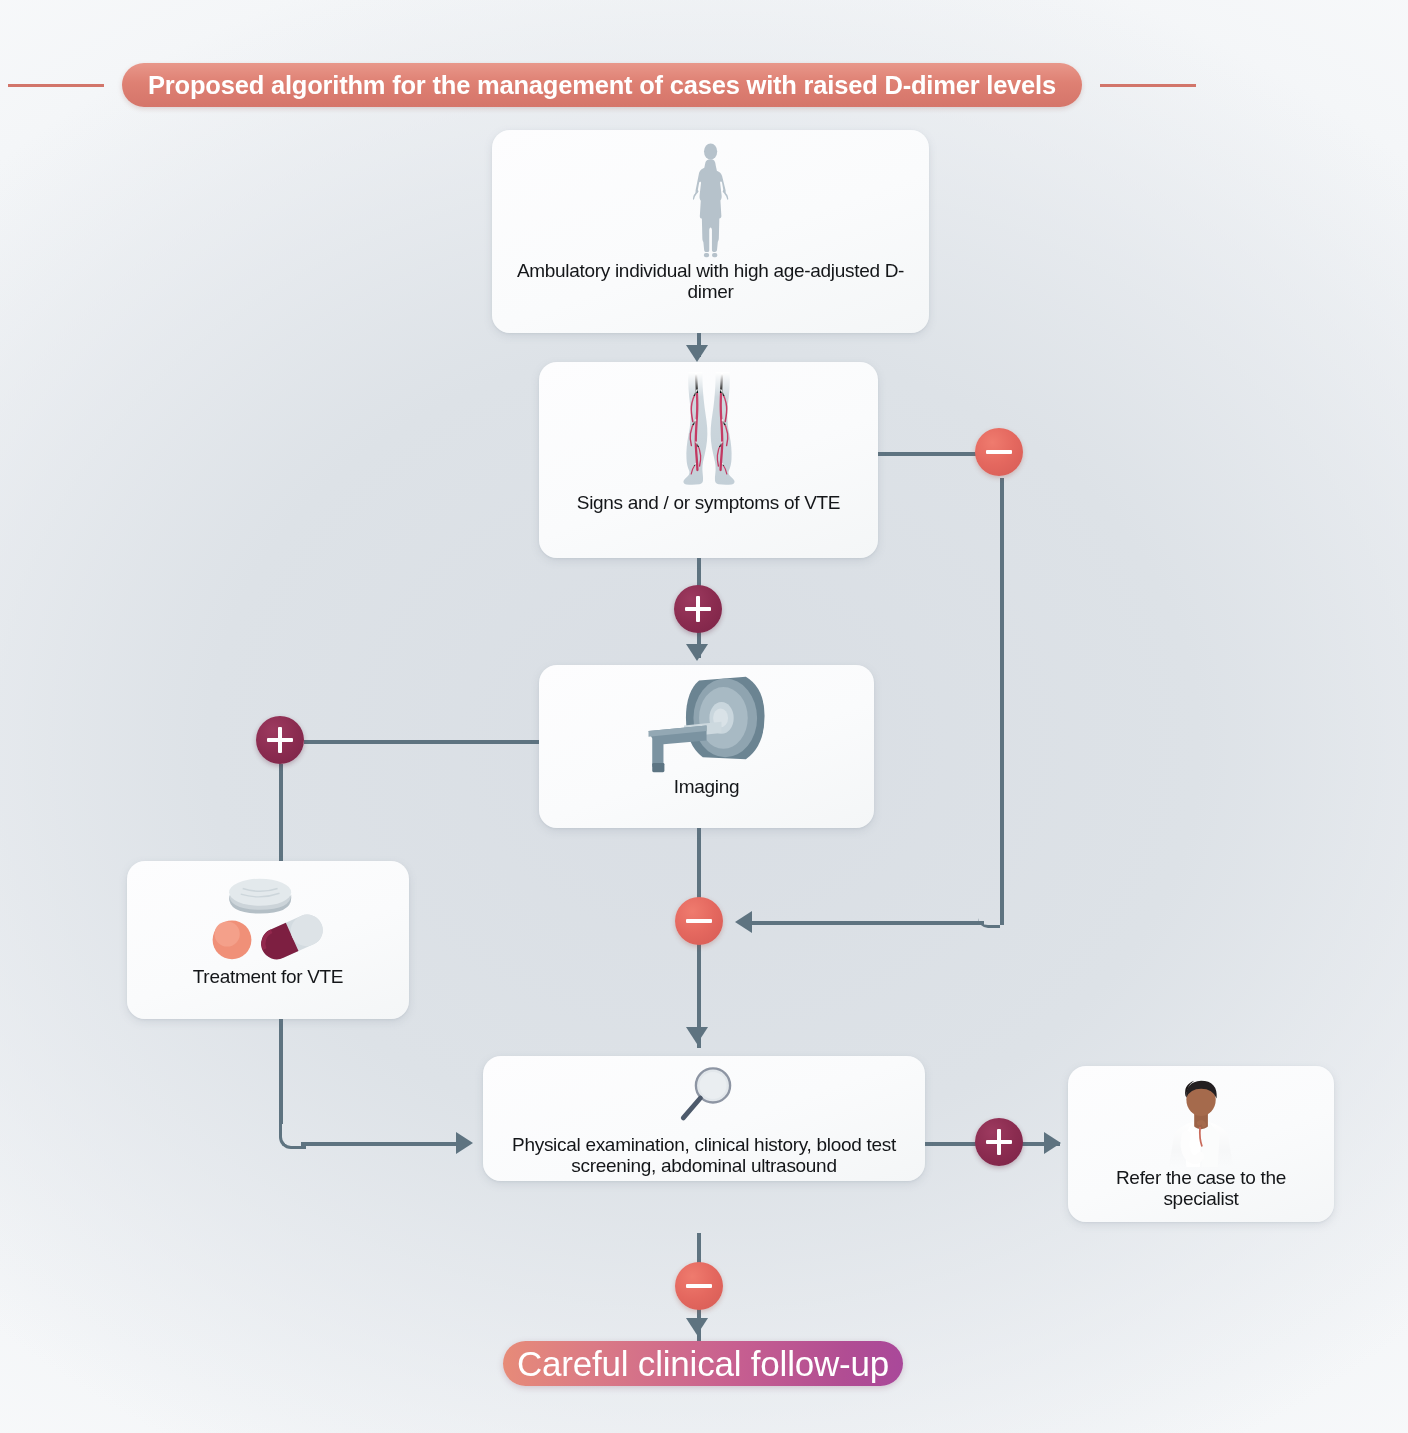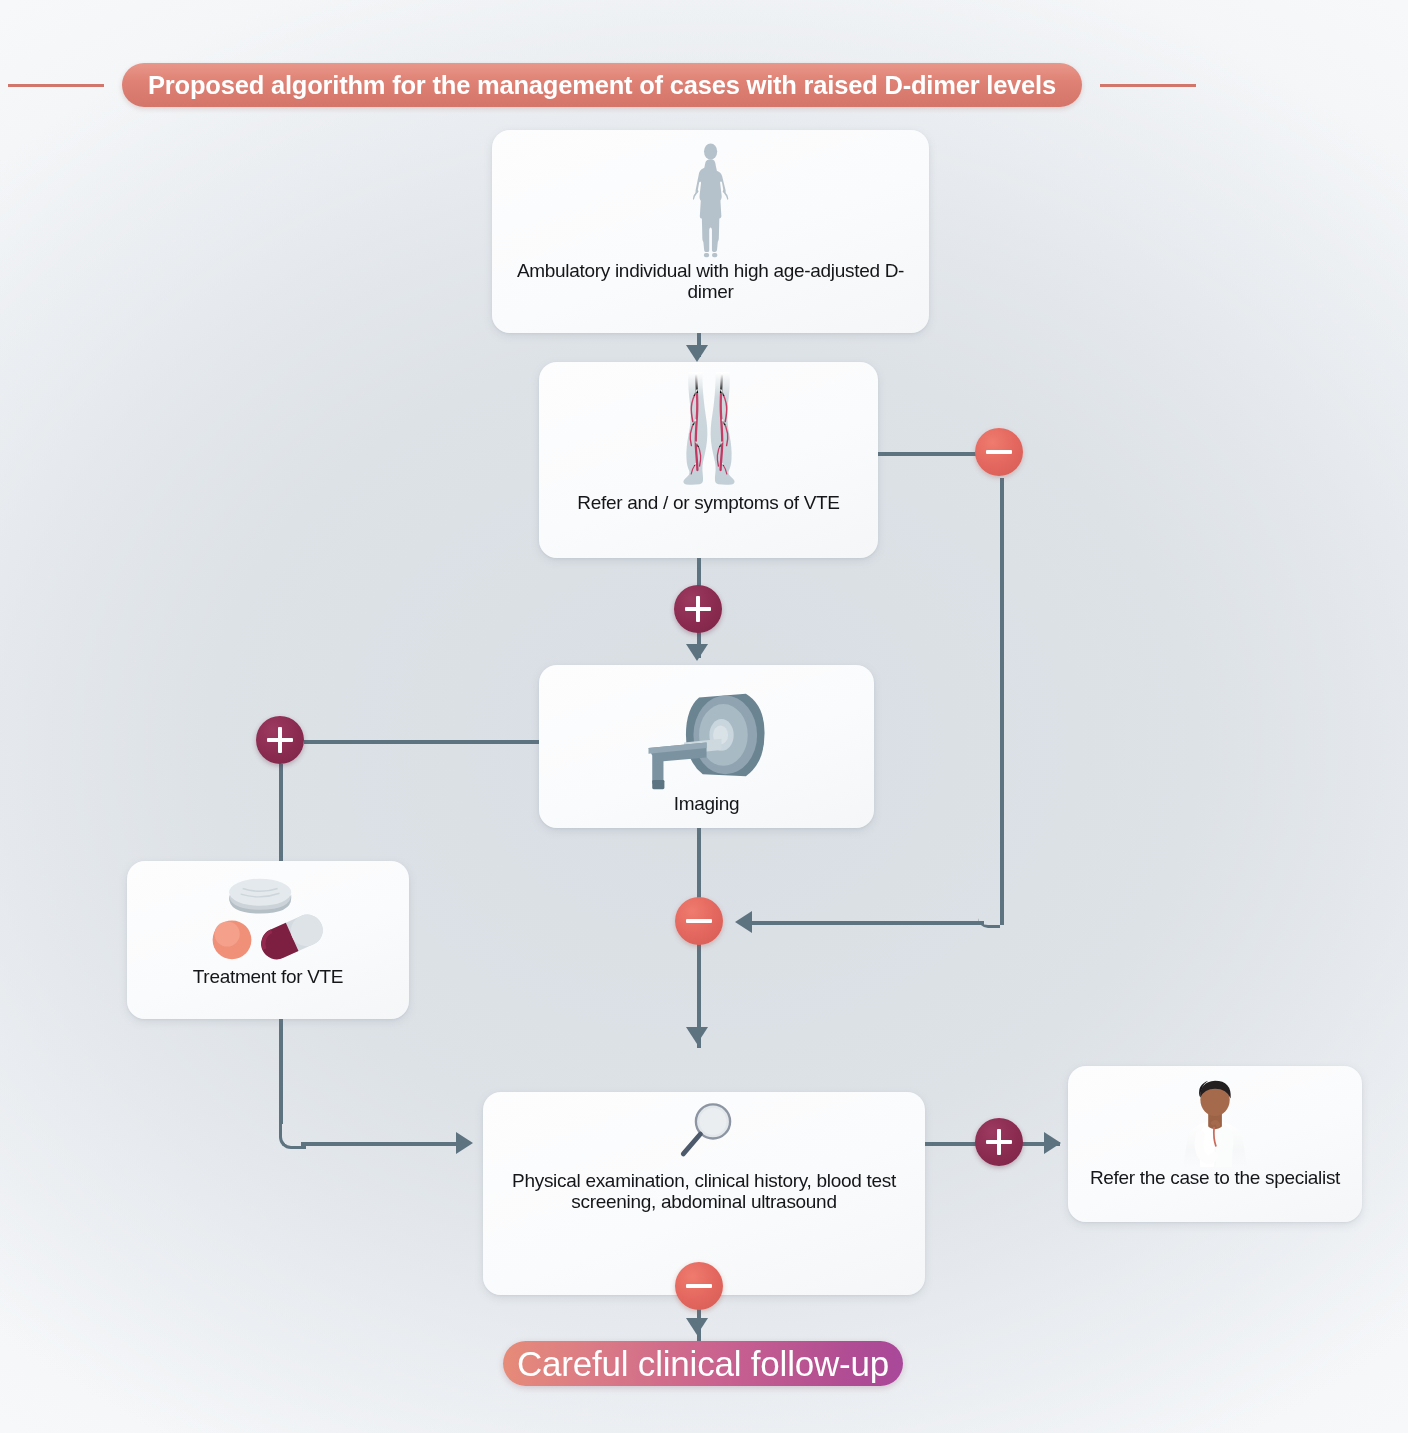--- a/index.html
+++ b/index.html
@@ -83,24 +83,24 @@
   .card .icon-wrap {
     display: flex;
     align-items: center;
     justify-content: center;
     width: 100%;
   }
 
   
   #node-ambulatory { left: 492px; top: 130px; width: 437px; height: 203px; padding: 12px 14px 14px; }
   #node-signs      { left: 539px; top: 362px; width: 339px; height: 196px; padding: 10px 14px 14px; }
-  #node-imaging    { left: 539px; top: 665px; width: 335px; height: 163px; padding: 25px 14px 12px; }
+  #node-imaging    { left: 539px; top: 665px; width: 335px; height: 163px; padding: 8px 14px 12px; }
   #node-treatment  { left: 127px; top: 861px; width: 282px; height: 158px; padding: 8px 14px 12px; }
-  #node-exam       { left: 483px; top: 1056px; width: 442px; height: 203px; padding: 6px 16px 10px; margin-top: 36px; }
-  #node-refer      { left: 1068px; top: 1066px; width: 294px; height: 156px; padding: 8px 14px 12px; }
+  #node-exam       { left: 483px; top: 1056px; width: 442px; height: 125px; padding: 6px 16px 10px; }
+  #node-refer      { left: 1068px; top: 1066px; width: 266px; height: 156px; padding: 8px 14px 12px; }
 
   
   #node-followup {
     position: absolute;
     left: 503px;
     top: 1341px;
     width: 400px;
     height: 45px;
     border-radius: 23px;
     background: linear-gradient(95deg, #e78b78 0%, #db7b85 22%, #c75f90 58%, #b14d93 85%, #a9489a 100%);
@@ -278,21 +278,21 @@
         <path d="M27 70c2.4 4 4.2 8.6 4.6 13.4 0.3 3.6-0.2 7.2-1 10.6" stroke-width="1.3"></path>
         <path d="M26.4 92c-2 3-3.6 6.4-4.2 10" stroke-width="1.2"></path>
         <path d="M53 2c-0.5 12-1.6 24-1.2 36 0.3 11 1.6 22 1.4 33-0.1 9-1.4 18-1.6 27" stroke-width="2.3"></path>
         <path d="M52 18c2.8 5 5 10.6 5.6 16.6 0.5 5-0.4 10-1.4 15" stroke-width="1.5"></path>
         <path d="M53.4 48c2.6 4 4.6 8.6 5.2 13.6 0.5 4 0 8-1 12" stroke-width="1.4"></path>
         <path d="M53 70c-2.4 4-4.2 8.6-4.6 13.4-0.3 3.6 0.2 7.2 1 10.6" stroke-width="1.3"></path>
         <path d="M53.6 92c2 3 3.6 6.4 4.2 10" stroke-width="1.2"></path>
       </g>
     </svg>
   </div>
-  <div class="label">Refer and / or symptoms of VTE</div>
+  <div class="label">Signs and / or symptoms of VTE</div>
 </div>
 
 <div class="card" id="node-imaging">
   <div class="icon-wrap">
     <svg class="ico-scanner" viewBox="0 0 140 110" xmlns="http://www.w3.org/2000/svg" aria-hidden="true">
       <g>
         <path d="M62 8 L112 4 Q132 16 132 46 Q132 78 112 92 L66 90 Q48 76 48 48 Q48 20 62 8 Z" fill="#6b8492"></path>
         <ellipse cx="90" cy="48" rx="34" ry="42" fill="#8fa4b0"></ellipse>
         <ellipse cx="88" cy="48" rx="26" ry="33" fill="#a8bac4"></ellipse>
         <ellipse cx="86" cy="48" rx="13" ry="17" fill="#c9d6dd"></ellipse>

